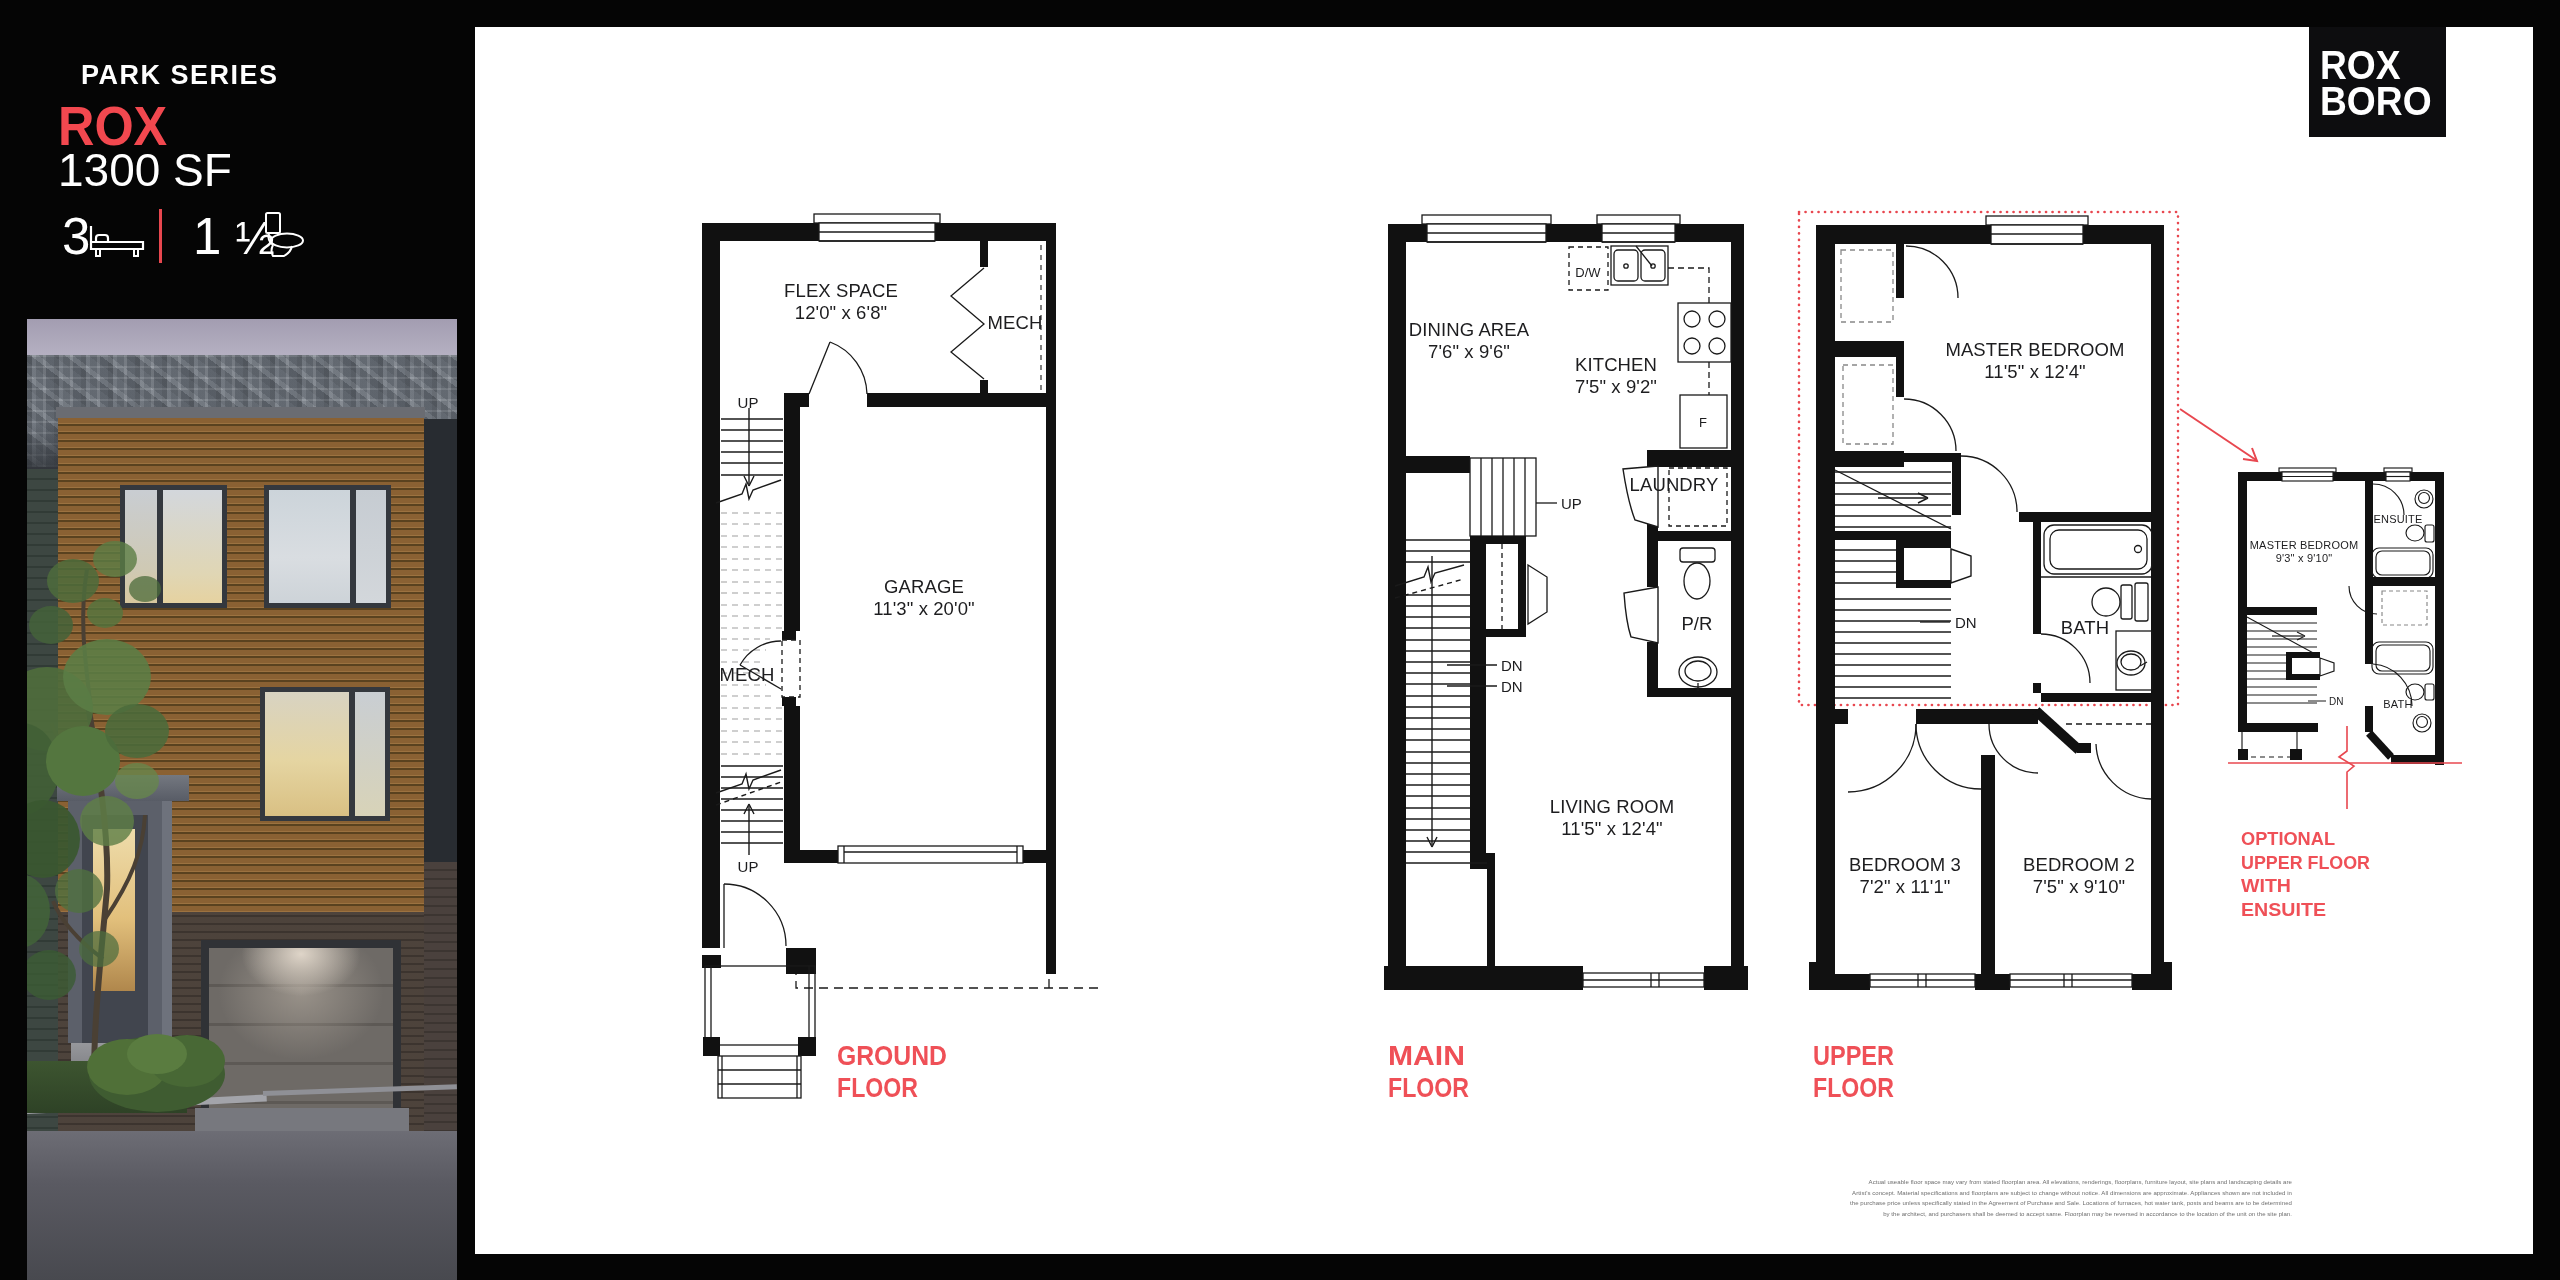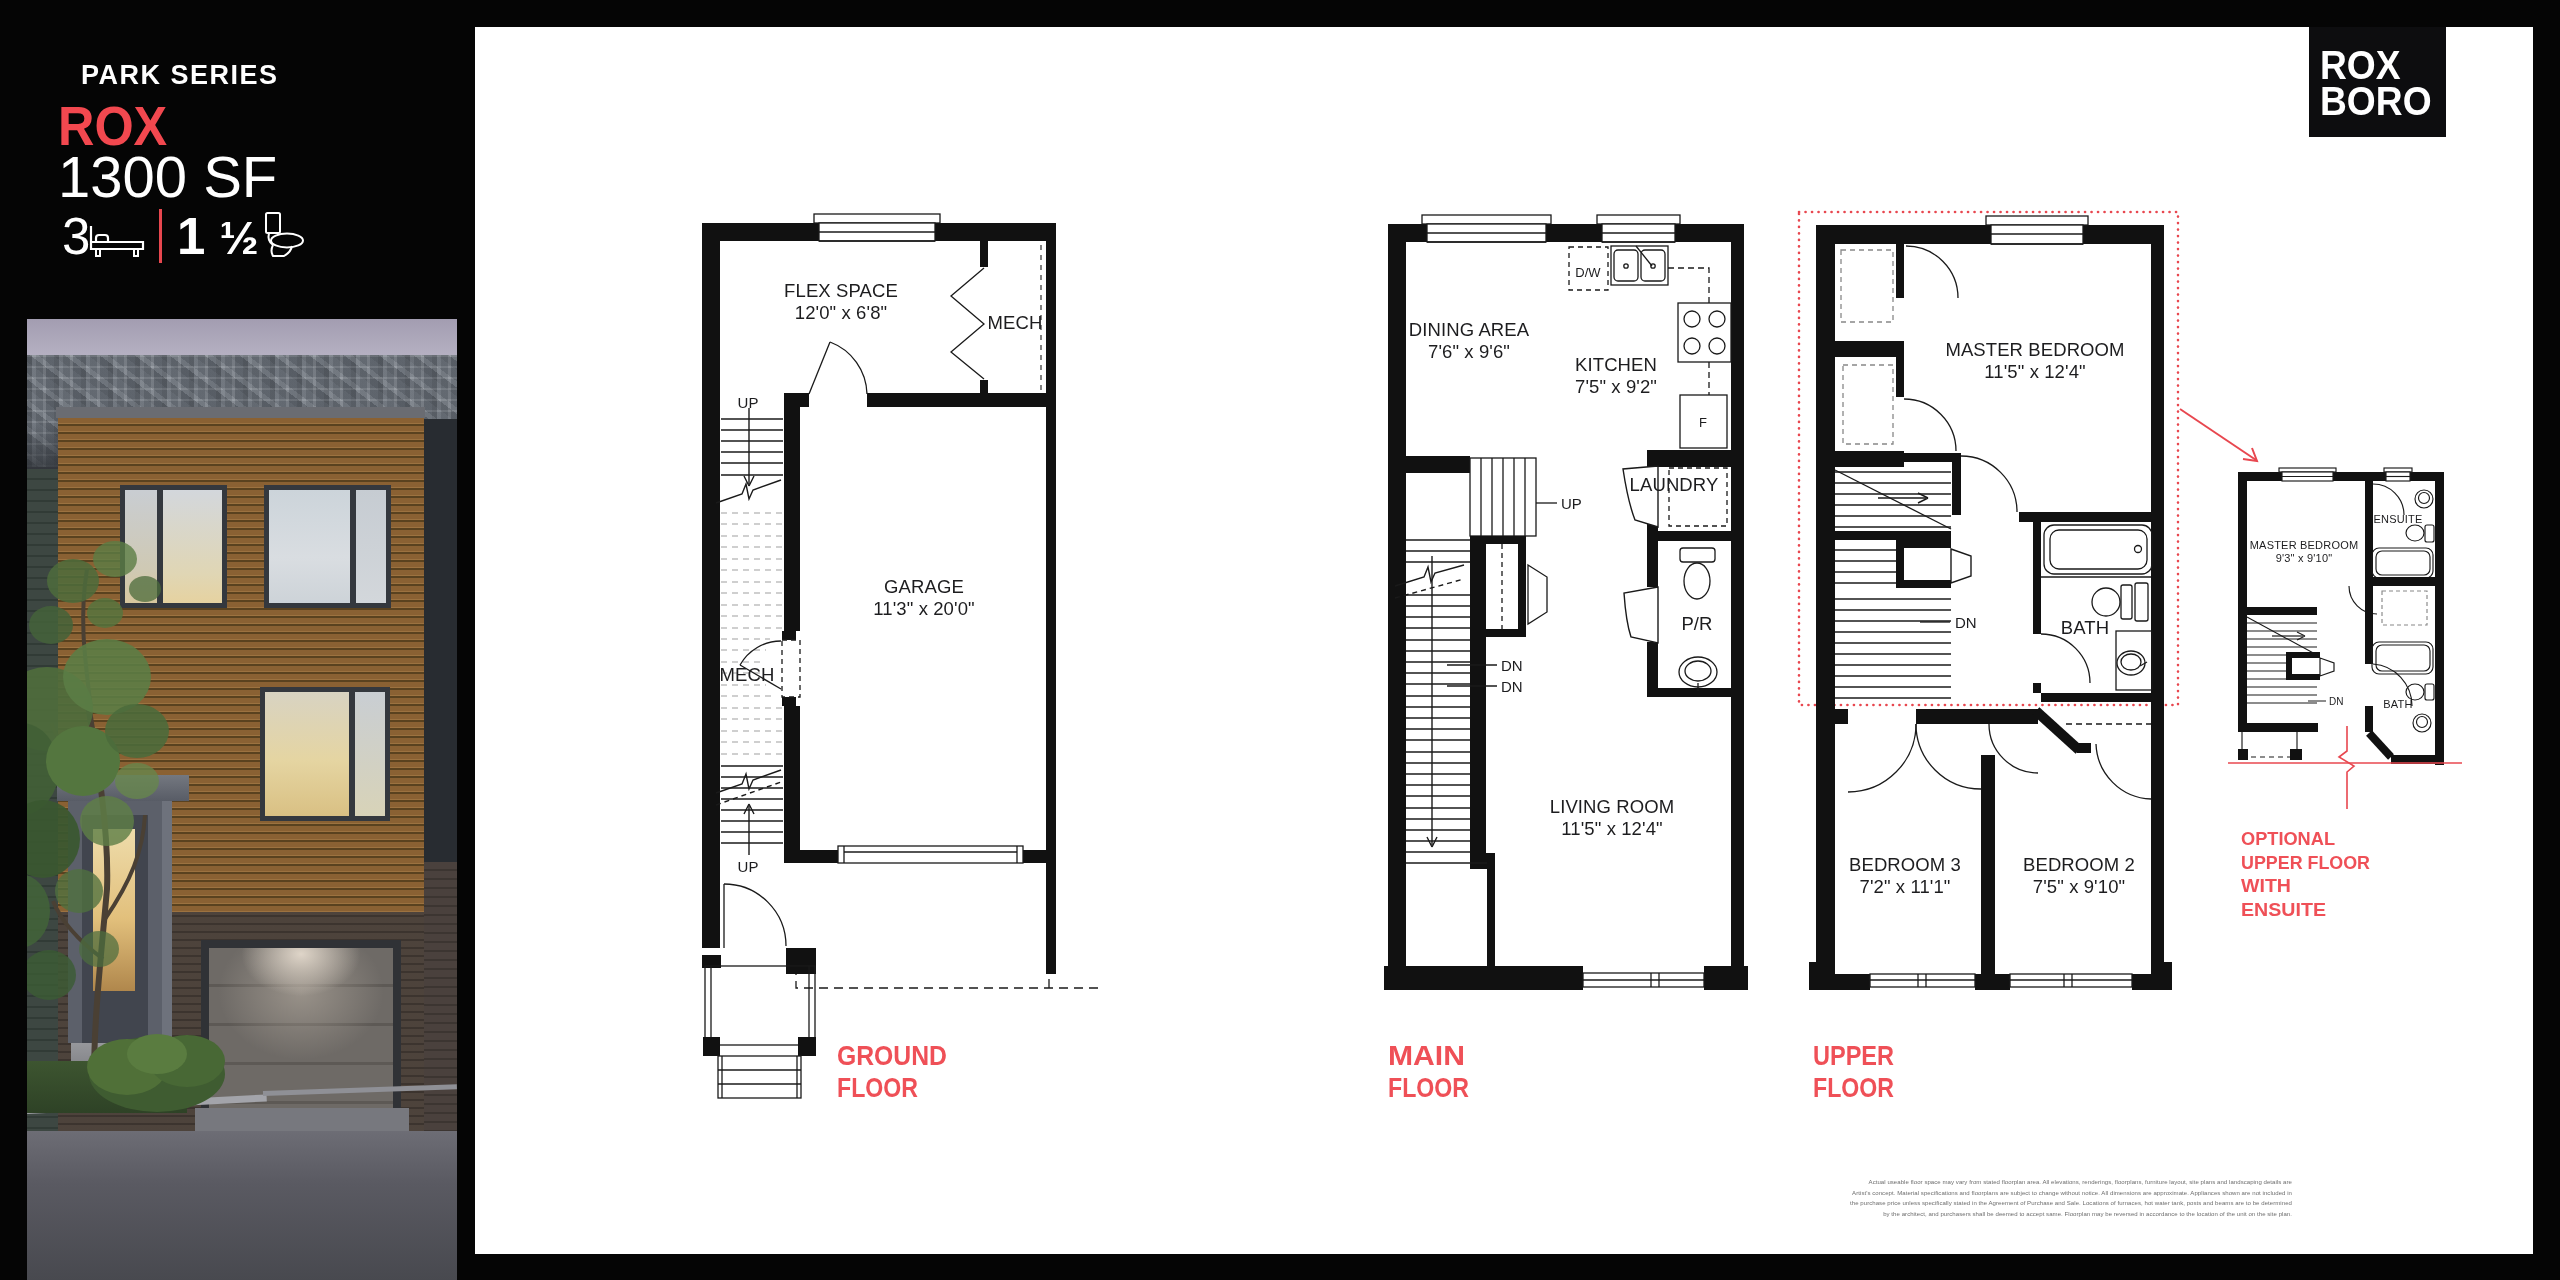--- a/index.html
+++ b/index.html
@@ -12,33 +12,33 @@
 </style>
 </head>
 <body>
 
 <div id="whitepanel"></div>
 
 <div class="abs" style="left:61px;top:60px;color:#fff;font-size:27px;font-weight:700;letter-spacing:1.5px;margin-left:20px;">PARK SERIES</div>
 
 <div class="abs" style="left:58px;top:93px;color:#f2484f;font-size:56px;font-weight:700;letter-spacing:0px;transform:scaleX(.9);transform-origin:left top;">ROX</div>
 
-<div class="abs" style="left:58px;top:143px;color:#fff;font-size:58px;font-weight:400;text-align:center;">1300 SF</div>
+<div class="abs" style="left:58px;top:143px;color:#fff;font-size:46px;font-weight:400;text-align:center;">1300 SF</div>
 
 <div class="abs" style="left:62px;top:207px;color:#fff;font-size:51px;font-weight:400;">3</div>
 
 <svg class="abs" style="left:89px;top:226px;" width="56" height="31" viewBox="0 0 56 31" fill="none" stroke="#fff" stroke-width="2.2">
   <path d="M2 0 V23 H54 V16 H2"></path>
   <path d="M7 16 V12 q0,-3 3,-3 h6 q3,0 3,3 v4"></path>
   <path d="M7 23 v7 h4 v-7 M45 23 v7 h4 v-7" stroke-width="2"></path>
 </svg>
 
 <div class="abs" style="left:159px;top:209px;width:3px;height:54px;background:#e8474f;"></div>
 
-<div class="abs" style="left:177px;top:207px;color:#fff;font-size:51px;font-weight:700;">1 <span style="font-size:47px;">½</span></div>
+<div class="abs" style="left:193px;top:207px;color:#fff;font-size:51px;font-weight:400;">1 <span style="font-size:47px;">½</span></div>
 
 <svg class="abs" style="left:264px;top:212px;" width="42" height="46" viewBox="0 0 42 46" fill="none" stroke="#fff" stroke-width="2">
   <rect x="2" y="1" width="14" height="20" rx="1.5"></rect>
   <path d="M5 21 q-2 8 4 12"></path>
   <path d="M9 33 q-3 6 0 11 h11 q7 -4 8 -10"></path>
   <ellipse cx="23" cy="28.5" rx="16" ry="7"></ellipse>
 </svg>
 
 <div class="abs" id="photo" style="left:27px;top:319px;width:430px;height:961px;overflow:hidden;background:#4a4b52;">
 

